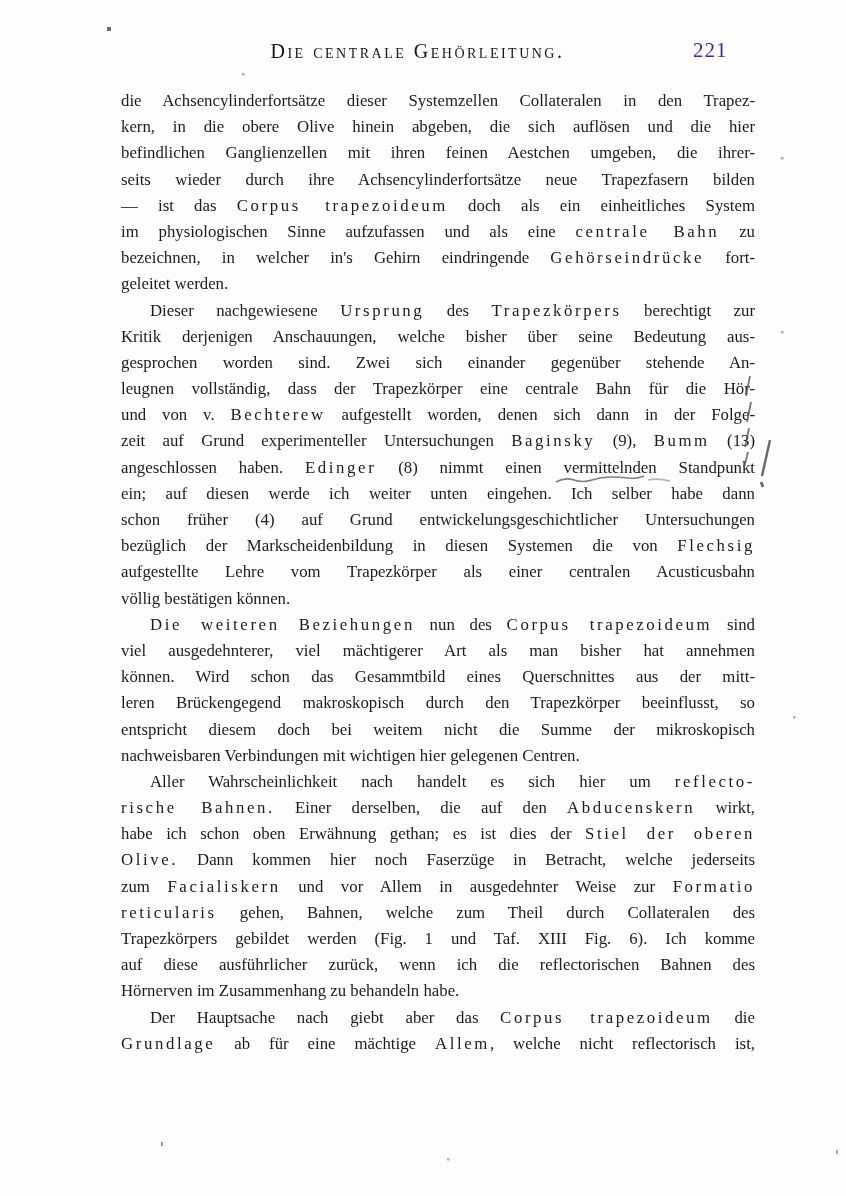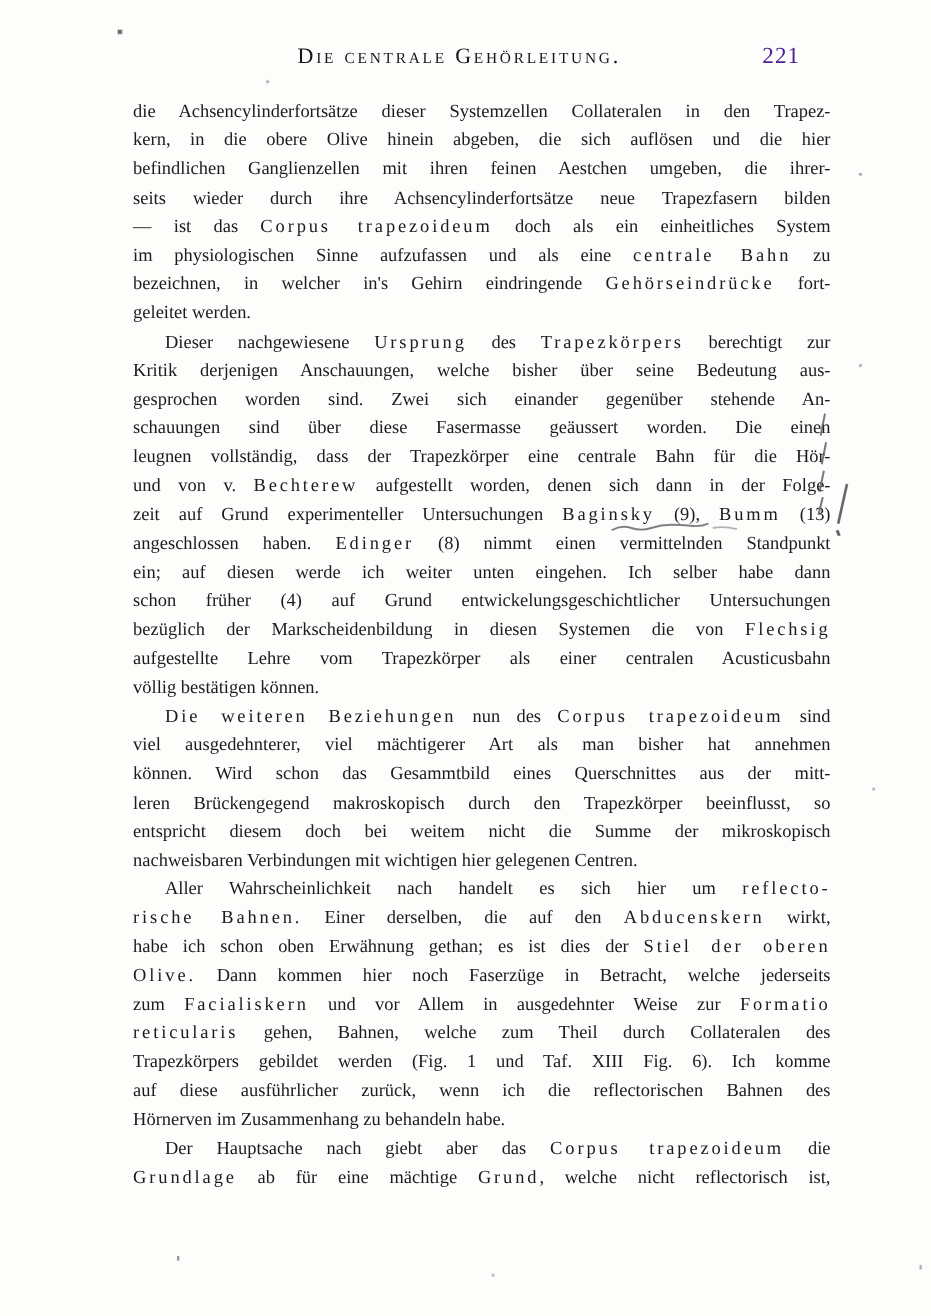--- a/index.html
+++ b/index.html
@@ -71,21 +71,20 @@
       <div class="line j">kern, in die obere Olive hinein abgeben, die sich auflösen und die hier</div>
       <div class="line j">befindlichen Ganglienzellen mit ihren feinen Aestchen umgeben, die ihrer-</div>
       <div class="line j">seits wieder durch ihre Achsencylinderfortsätze neue Trapezfasern bilden</div>
       <div class="line j">— ist das <span class="sp">Corpus trapezoideum</span> doch als ein einheitliches System</div>
       <div class="line j">im physiologischen Sinne aufzufassen und als eine <span class="sp">centrale Bahn</span> zu</div>
       <div class="line j">bezeichnen, in welcher in's Gehirn eindringende <span class="sp">Gehörseindrücke</span> fort-</div>
       <div class="line">geleitet werden.</div>
       <div class="line j ind">Dieser nachgewiesene <span class="sp">Ursprung</span> des <span class="sp">Trapezkörpers</span> berechtigt zur</div>
       <div class="line j">Kritik derjenigen Anschauungen, welche bisher über seine Bedeutung aus-</div>
       <div class="line j">gesprochen worden sind.  Zwei sich einander gegenüber stehende An-</div>
-      <div class="line j">schauungen sind über diese Fasermasse geäussert worden.  Die einen</div>
       <div class="line j">leugnen vollständig, dass der Trapezkörper eine centrale Bahn für die Hör-</div>
       <div class="line j">und von v. <span class="sp">Bechterew</span> aufgestellt worden, denen sich dann in der Folge-</div>
       <div class="line j">zeit auf Grund experimenteller Untersuchungen <span class="sp">Baginsky</span> (9), <span class="sp">Bumm</span> (13)</div>
       <div class="line j">angeschlossen haben.  <span class="sp">Edinger</span> (8) nimmt einen vermittelnden Standpunkt</div>
       <div class="line j">ein; auf diesen werde ich weiter unten eingehen.  Ich selber habe dann</div>
       <div class="line j">schon früher (4) auf Grund entwickelungsgeschichtlicher Untersuchungen</div>
       <div class="line j">bezüglich der Markscheidenbildung in diesen Systemen die von <span class="sp">Flechsig</span></div>
       <div class="line j">aufgestellte Lehre vom Trapezkörper als einer centralen Acusticusbahn</div>
       <div class="line">völlig bestätigen können.</div>
       <div class="line j ind"><span class="sp">Die weiteren Beziehungen</span> nun des <span class="sp">Corpus trapezoideum</span> sind</div>
@@ -97,21 +96,21 @@
       <div class="line j ind">Aller Wahrscheinlichkeit nach handelt es sich hier um <span class="sp">reflecto-</span></div>
       <div class="line j"><span class="sp">rische Bahnen.</span>  Einer derselben, die auf den <span class="sp">Abducenskern</span> wirkt,</div>
       <div class="line j">habe ich schon oben Erwähnung gethan; es ist dies der <span class="sp">Stiel der oberen</span></div>
       <div class="line j"><span class="sp">Olive.</span>  Dann kommen hier noch Faserzüge in Betracht, welche jederseits</div>
       <div class="line j">zum <span class="sp">Facialiskern</span> und vor Allem in ausgedehnter Weise zur <span class="sp">Formatio</span></div>
       <div class="line j"><span class="sp">reticularis</span> gehen, Bahnen, welche zum Theil durch Collateralen des</div>
       <div class="line j">Trapezkörpers gebildet werden (Fig. 1 und Taf. XIII Fig. 6).  Ich komme</div>
       <div class="line j">auf diese ausführlicher zurück, wenn ich die reflectorischen Bahnen des</div>
       <div class="line">Hörnerven im Zusammenhang zu behandeln habe.</div>
       <div class="line j ind">Der Hauptsache nach giebt aber das <span class="sp">Corpus trapezoideum</span> die</div>
-      <div class="line j"><span class="sp">Grundlage</span> ab für eine mächtige <span class="sp">Grund</span>, welche nicht reflectorisch ist,</div>
+      <div class="line j"><span class="sp">Grundlage</span> ab für eine mächtige <span class="sp">Allem</span>, welche nicht reflectorisch ist,</div>
     </div>
 
   <div class="overlay">
     <svg width="846" height="1196" viewBox="0 0 846 1196">
 
       <g stroke="#6a6a6a" stroke-width="1.7" fill="none" opacity="0.85">
         <path d="M556,482 q9,-5 18,-2 t18,0 t18,-3 t18,1 t16,-2"></path>
         <path d="M648,480 q10,-2 22,1" opacity="0.6"></path>
       </g>
 

